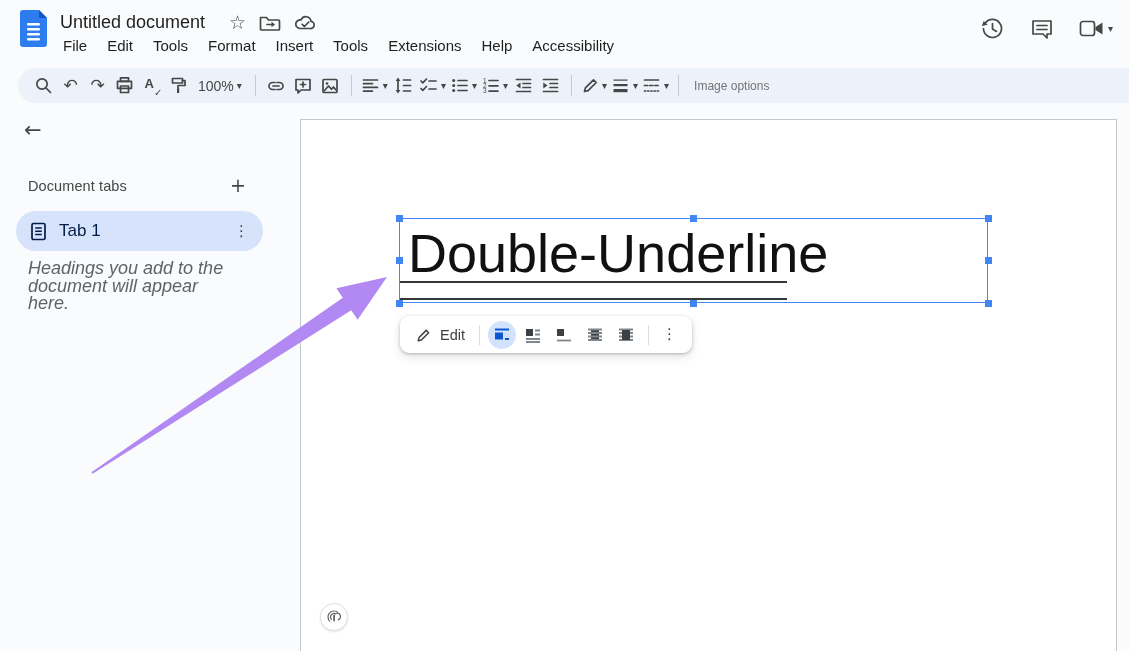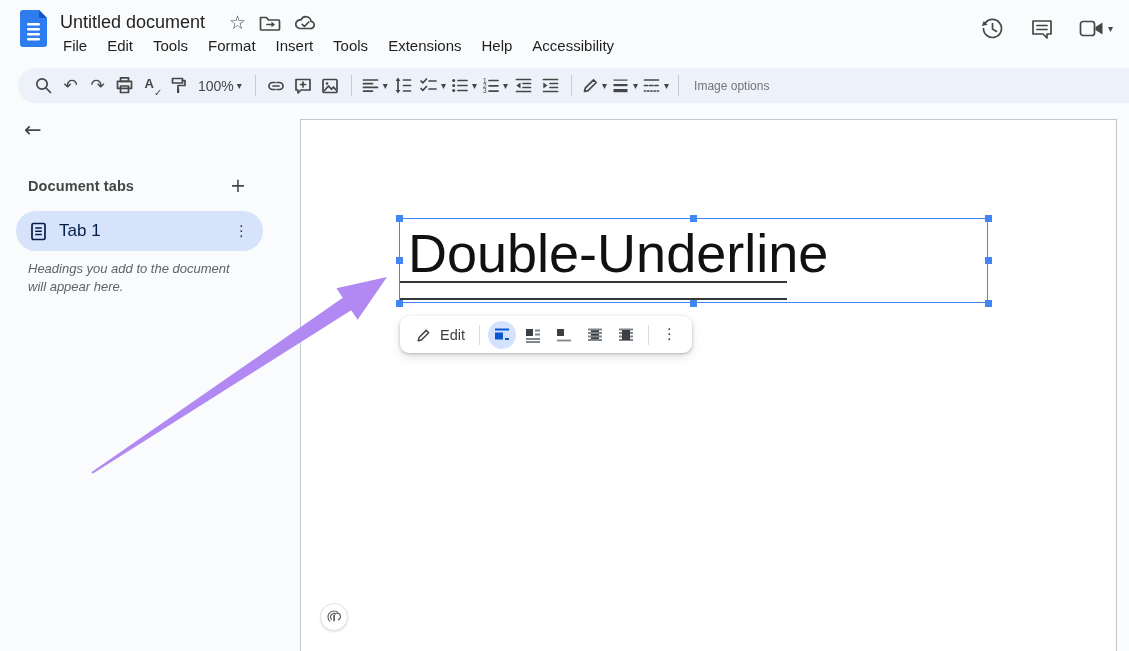--- a/index.html
+++ b/index.html
@@ -36,27 +36,27 @@
   .undo-g { font-size:17px; }
   .spell { position:relative; width:18px; height:18px; color:#444746; }
   .spell .a { position:absolute; left:2px; top:-1px; font-size:13px; font-weight:bold; }
   .spell .ck { position:absolute; right:-2px; bottom:-3px; font-size:10px; font-family:"DejaVu Sans",sans-serif; }
   .numtxt { font-size:6.5px; fill:#444746; font-family:"Liberation Sans",sans-serif; }
 
   
   .sidebar { position:absolute; left:0; top:110px; width:300px; }
   .back-btn { position:absolute; left:24px; top:10px; font-size:21px; }
   .tabs-head { position:absolute; left:28px; top:66px; width:218px; display:flex; justify-content:space-between; align-items:center; }
-  .tabs-title { font-size:14.5px; font-weight:bold; color:#444746; letter-spacing:.1px; }
+  .tabs-title { font-size:14.5px; font-weight:normal; color:#444746; letter-spacing:.1px; }
   .add-g { font-size:19px; font-weight:normal; }
   .tab-pill { position:absolute; left:16px; top:101px; width:247px; height:40px; border-radius:20px;
               background:#d7e3fb; display:flex; align-items:center; padding:0 14px; }
   .tab-label { font-size:17px; color:#041e49; margin-left:12px; flex:1; }
   .kebab-g { font-size:15px; }
-  .helper { position:absolute; left:28px; top:150px; width:216px; font-style:italic; font-size:13px;
+  .helper { position:absolute; left:28px; top:150px; width:216px; font-style:italic; font-size:18px;
             color:#5f6368; line-height:17.5px; }
 
   
   .page { position:absolute; left:300px; top:119px; width:817px; height:540px; background:#fff;
           border:1px solid #c4c7cb; }
   .sel-box { position:absolute; left:98px; top:98px; width:589px; height:85px; border:1px solid #4285f4; }
   .handle { position:absolute; width:7px; height:7px; background:#4285f4; }
   .draw-text { position:absolute; left:107px; top:107px; font-size:54px; line-height:52px; color:#111;
                font-family:"Liberation Sans", sans-serif; white-space:nowrap; }
   .uline { position:absolute; height:2px; background:#35383b; }

